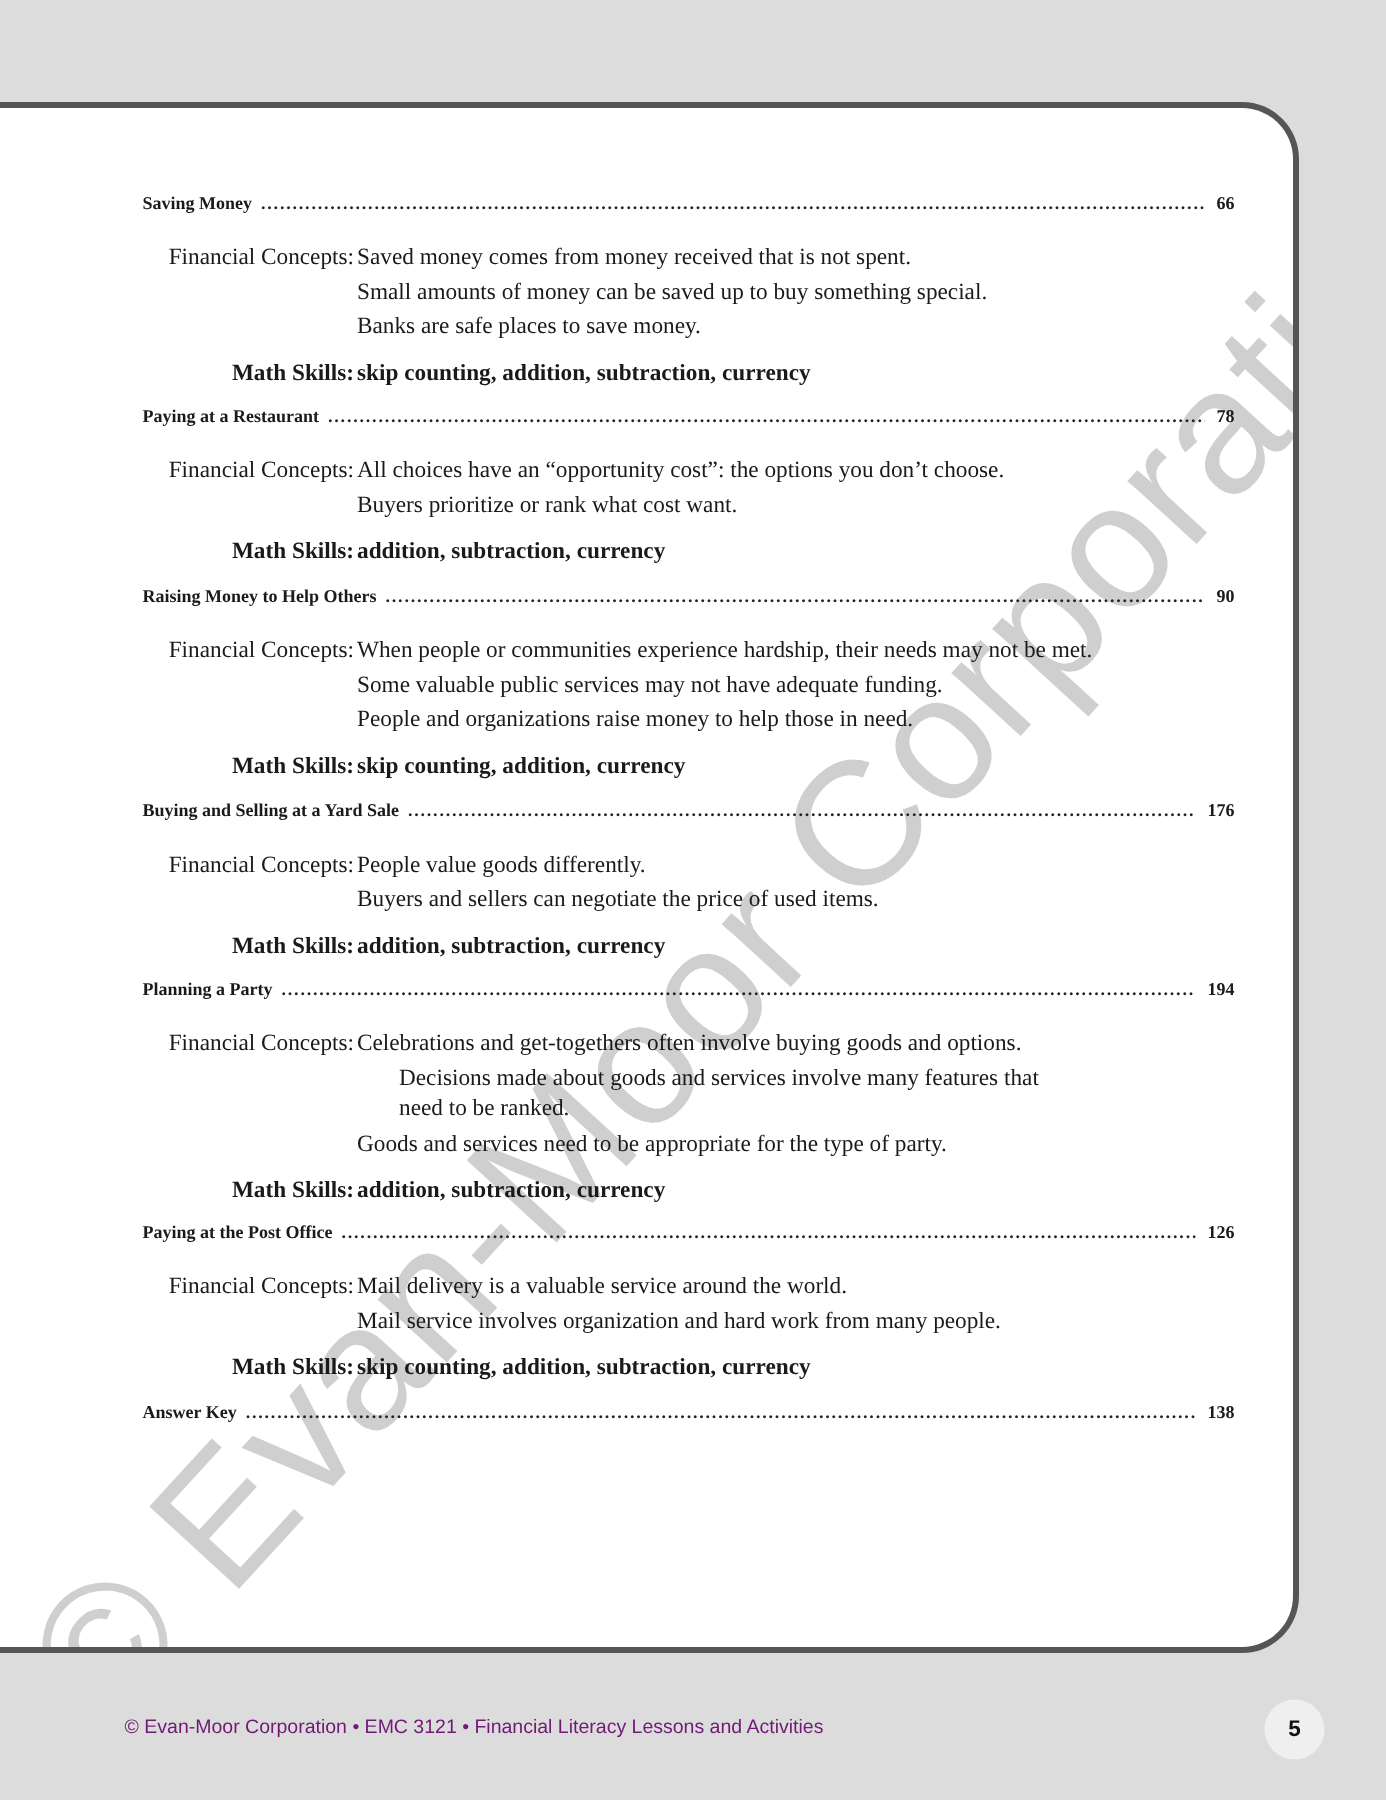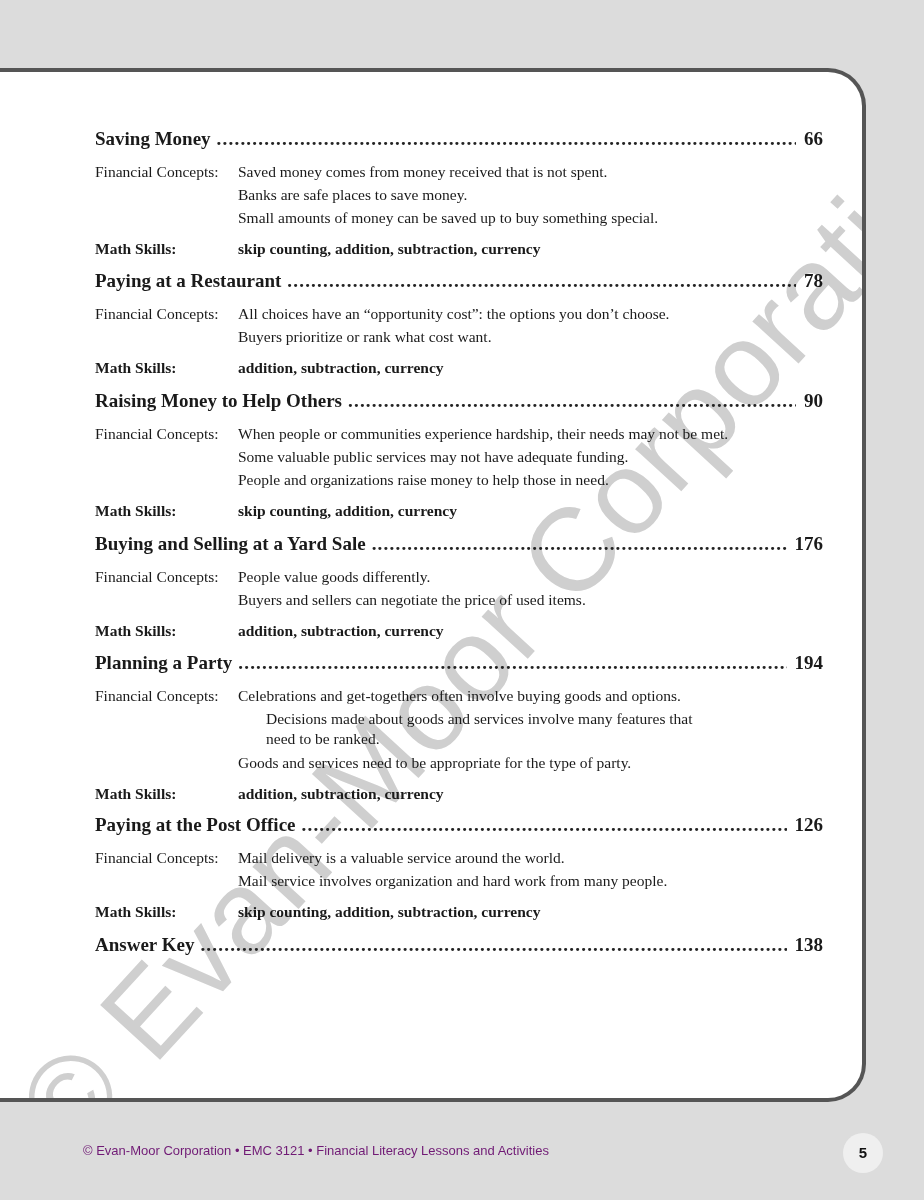--- a/index.html
+++ b/index.html
@@ -15,26 +15,26 @@
   }
   .watermark span {
     position:absolute; left:-620px; top:-70px; width:1240px;
     font-family:"Liberation Sans","DejaVu Sans",sans-serif;
     font-size:118px; line-height:140px; color:#cfcfcf; white-space:nowrap;
     transform:rotate(-47.5deg); transform-origin:620px 70px; letter-spacing:1px;
     text-align:center;
   }
   .toc { position:absolute; left:95px; top:128px; width:728px; }
   .entry { position:absolute; left:0; width:728px; }
-  .title-row { display:flex; align-items:baseline; height:32px; font-size:19px; font-weight:bold; }
+  .title-row { display:flex; align-items:baseline; height:32px; font-size:12px; font-weight:bold; }
   .title-row .t { white-space:nowrap; padding-right:6px; }
   .title-row .dots { flex:1; overflow:hidden; white-space:nowrap; font-weight:bold; letter-spacing:1.2px; color:#222; }
   .title-row .pg { padding-left:8px; white-space:nowrap; }
   .row { display:flex; font-size:15.5px; line-height:23px; }
-  .row .lbl { width:141px; flex:none; white-space:nowrap; }
+  .row .lbl { width:141px; text-align:right; flex:none; white-space:nowrap; }
   .row .vals { flex:1; padding-left:2px; }
   .row .vals div { white-space:pre-wrap; }
   .skills { margin-top:8px;font-weight:bold; }
   .footer-text {
     position:absolute; left:83px; top:1143px;
     font-family:"Liberation Sans","DejaVu Sans",sans-serif; font-size:13px; color:#701a75;
   }
   .page-num {
     position:absolute; left:843px; top:1133px; width:40px; height:40px; border-radius:50%;
     background:#efefef; text-align:center; line-height:40px;
@@ -55,22 +55,22 @@
   <div class="entry" style="top:0px;">
     <div class="title-row">
       <span class="t">Saving Money</span>
       <span class="dots">....................................................................................................................................................................</span>
       <span class="pg">66</span>
     </div>
     <div class="row">
       <span class="lbl">Financial Concepts:</span>
       <div class="vals">
         <div>Saved money comes from money received that is not spent.</div>
+        <div>Small amounts of money can be saved up to buy something special.</div>
         <div>Banks are safe places to save money.</div>
-        <div>Small amounts of money can be saved up to buy something special.</div>
       </div>
     </div>
     <div class="row skills">
       <span class="lbl">Math Skills:</span>
       <div class="vals">
           <div>skip counting, addition, subtraction, currency</div>
         </div>
     </div>
   </div>
 

